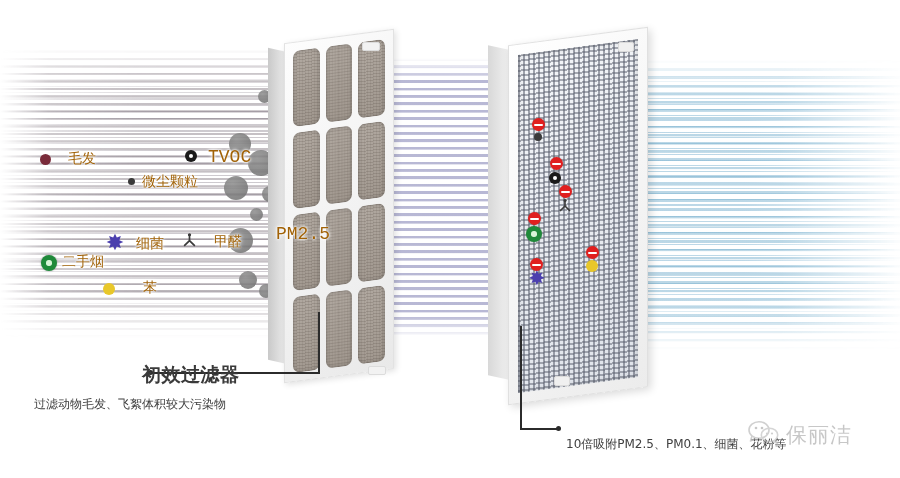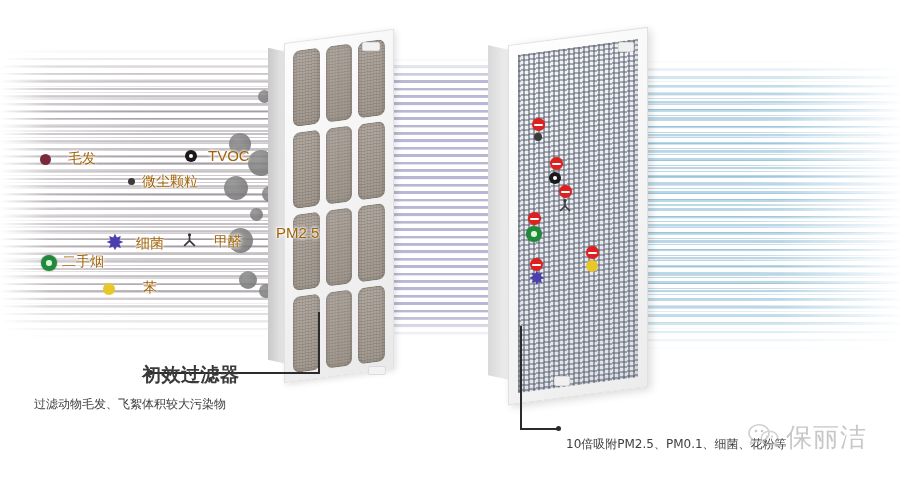--- a/index.html
+++ b/index.html
@@ -150,21 +150,21 @@
 
   .tripod-icon{position:absolute;}
 
   .noentry{position:absolute;border-radius:50%;background:#e01f1f;display:flex;align-items:center;justify-content:center;box-shadow:0 0 2px rgba(0,0,0,.3);}
   .noentry::after{content:"";width:62%;height:2px;background:#fff;border-radius:1px;}
 
   
   .plabel{position:absolute;font-size:14px;color:#a16207;white-space:nowrap;
           font-family:"DejaVu Sans","Liberation Sans",sans-serif;
           text-shadow:0 0 3px #fff,0 0 5px #fff,0 0 2px #fff;}
-  .plabel.en{font-family:Liberation Sans, sans-serif;font-size:15px;}
+  .plabel.en{font-family:Liberation Mono, monospace;font-size:18px;}
 
   
   .leader{position:absolute;}
   .leader .v{position:absolute;width:2px;background:#2b2b2b;}
   .leader .h{position:absolute;height:2px;background:#2b2b2b;}
   .leader .cap{position:absolute;width:5px;height:5px;border-radius:50%;background:#2b2b2b;}
 
   .callout-title{position:absolute;font-size:19px;font-weight:bold;color:#3a3a3a;white-space:nowrap;
                  font-family:"DejaVu Sans","Liberation Sans",sans-serif;letter-spacing:.5px;}
   .callout-sub{position:absolute;font-size:12px;color:#404040;white-space:nowrap;
@@ -172,21 +172,21 @@
 
   
   #clean-air-text{
     position:absolute;left:672px;top:178px;font-size:49px;color:#2e86c8;
     font-family:"DejaVu Sans","Liberation Sans",sans-serif;letter-spacing:3px;white-space:nowrap;
     text-shadow:0 0 6px rgba(255,255,255,.9);
   }
 
   
   #watermark{position:absolute;left:748px;top:420px;display:flex;align-items:center;gap:6px;opacity:.55;}
-  #watermark .wm-text{font-size:26px;color:#9a9a9a;font-family:"DejaVu Sans","Liberation Sans",sans-serif;letter-spacing:1px;}
+  #watermark .wm-text{font-size:21px;color:#9a9a9a;font-family:"DejaVu Sans","Liberation Sans",sans-serif;letter-spacing:1px;}
 </style>
 </head>
 <body>
 
 <div id="stage">
 
   <div class="streaks" id="dirty-air"></div>
   <div class="streaks" id="dirty-air-2"></div>
   <div class="streaks" id="mid-air"></div>
   <div class="streaks" id="clean-air-2"></div>

